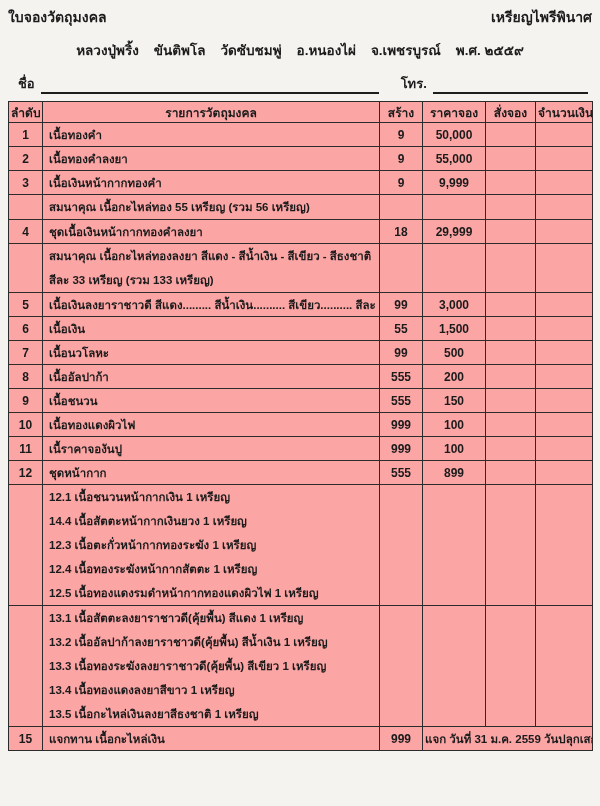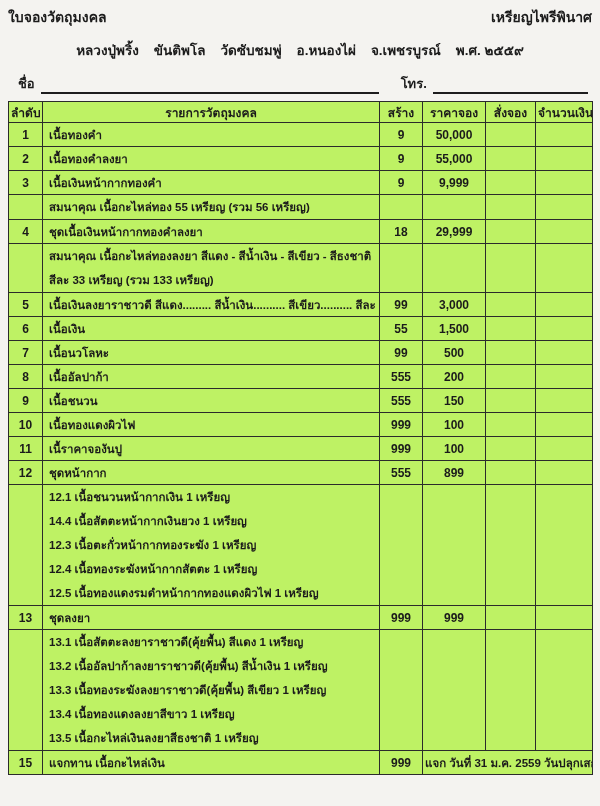--- a/index.html
+++ b/index.html
@@ -46,21 +46,21 @@
   }
   .rule-name { width: 338px; }
   .rule-phone { flex: 1; margin-right: 2px; }
   .phone-lbl { margin-left: 14px; }
 
   table.order {
     border-collapse: collapse;
     table-layout: fixed;
     width: 584px;
     margin: 7px auto 0;
-    background: #bef264;
+    background: #fca5a5;
   }
   .order th, .order td {
     border: 1px solid #2b2b2b;
     font-weight: bold;
     overflow: hidden;
     white-space: nowrap;
   }
   .order th {
     height: 20px;
     font-size: 12px;
@@ -245,28 +245,20 @@
             <div class="subline">12.3 เนื้อตะกั่วหน้ากากทองระฆัง 1 เหรียญ</div>
             <div class="subline">12.4 เนื้อทองระฆังหน้ากากสัตตะ 1 เหรียญ</div>
             <div class="subline">12.5 เนื้อทองแดงรมดำหน้ากากทองแดงผิวไฟ 1 เหรียญ</div>
           </td>
           <td class="num-cell"></td>
           <td class="num-cell"></td>
           <td class="num-cell"></td>
           <td class="num-cell"></td>
         </tr>
         <tr>
-          <td class="num-cell">13</td>
-          <td class="item-cell">ชุดลงยา</td>
-          <td class="num-cell">999</td>
-          <td class="num-cell">999</td>
-          <td class="num-cell"></td>
-          <td class="num-cell"></td>
-        </tr>
-        <tr>
           <td class="num-cell"></td>
           <td class="item-cell sub-cell">
             <div class="subline">13.1 เนื้อสัตตะลงยาราชาวดี(คุ้ยพื้น) สีแดง 1 เหรียญ</div>
             <div class="subline">13.2 เนื้ออัลปาก้าลงยาราชาวดี(คุ้ยพื้น) สีน้ำเงิน 1 เหรียญ</div>
             <div class="subline">13.3 เนื้อทองระฆังลงยาราชาวดี(คุ้ยพื้น) สีเขียว 1 เหรียญ</div>
             <div class="subline">13.4 เนื้อทองแดงลงยาสีขาว 1 เหรียญ</div>
             <div class="subline">13.5 เนื้อกะไหล่เงินลงยาสีธงชาติ 1 เหรียญ</div>
           </td>
           <td class="num-cell"></td>
           <td class="num-cell"></td>

